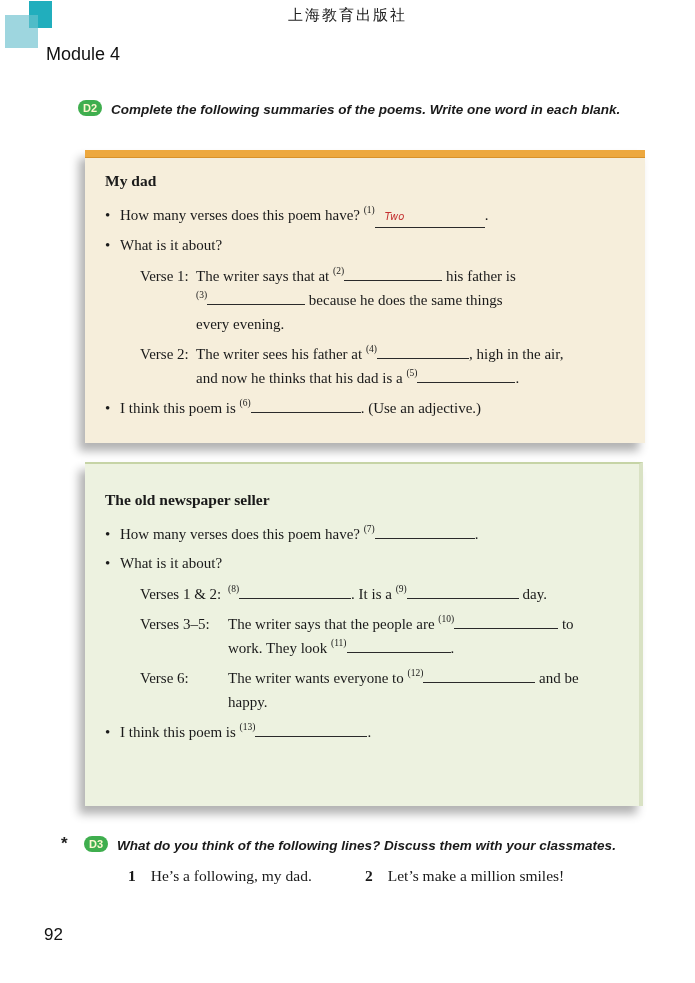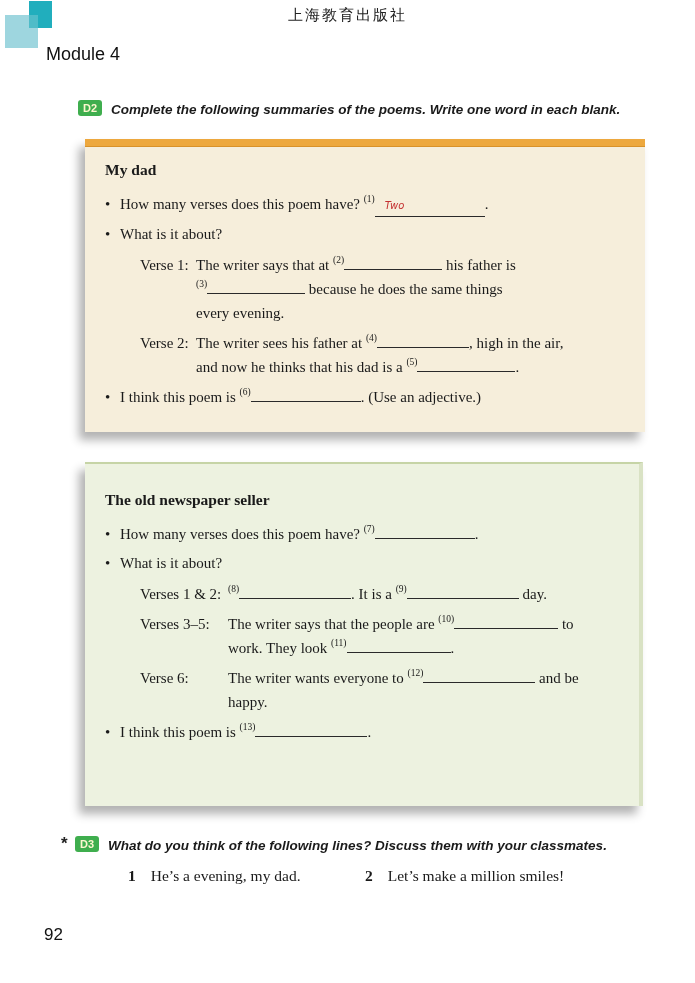--- a/index.html
+++ b/index.html
@@ -13,32 +13,32 @@
     font-size:15px;letter-spacing:2px;color:#222;}
   .sq-light{position:absolute;left:5px;top:15px;width:33px;height:33px;background:#9ed6df;}
   .sq-dark{position:absolute;left:29px;top:1px;width:23px;height:27px;background:#21aebd;}
   .sq-mid{position:absolute;left:29px;top:15px;width:9px;height:13px;background:#4fbcc8;}
   .module-label{position:absolute;left:46px;top:44px;
     font-family:"Liberation Sans",sans-serif;font-size:18px;color:#111;}
 
   
   .activity-row{position:absolute;display:flex;align-items:flex-start;gap:9px;}
   .d2-row{left:78px;top:100px;width:585px;}
-  .d3-row{left:75px;top:836px;width:600px;}
+  .d3-row{left:84px;top:836px;width:600px;}
   .badge{flex:0 0 auto;font-family:"Liberation Sans",sans-serif;font-weight:bold;
-    font-size:11px;line-height:14px;padding:1px 5px;border-radius:3px;
+    font-size:11px;line-height:14px;padding:1px 5px;border-radius:8px;
     background:#3fae4e;color:#fdf7cf;}
   .instruction{font-family:"Liberation Sans",sans-serif;font-style:italic;
     font-size:13.5px;line-height:17px;color:#1a1a1a;padding-top:1px;font-weight:bold;}
   .d3-star{position:absolute;left:61px;top:834px;font-size:17px;font-weight:bold;
     font-family:"Liberation Sans",sans-serif;color:#222;}
 
   
   .card{position:absolute;left:85px;}
-  .card-1{top:139px;width:560px;height:293px;background:#f6eedb;
+  .card-1{top:150px;width:560px;height:293px;background:#f6eedb;
     box-shadow:-6px 8px 9px rgba(0,0,0,0.30);}
   .card-1 .topbar{height:7px;background:#eda83e;border-bottom:1px solid #d8922a;}
   .card-1 .body{padding:13px 18px 0 20px;}
   .card-2{top:462px;width:554px;height:342px;background:#edf2e0;
     border-top:2px solid #c6d4a6;border-right:4px solid #d9e2c4;
     box-shadow:-6px 8px 9px rgba(0,0,0,0.30);}
   .card-2 .body{padding:26px 14px 0 20px;}
 
   .card-title{font-weight:bold;font-size:15.5px;line-height:19px;margin-bottom:13px;}
   .b-row{display:flex;margin-bottom:5px;line-height:24px;font-size:15px;}
@@ -215,21 +215,21 @@
 
 <div class="d3-star">*</div>
 <div class="activity-row d3-row">
   <span class="badge">D3</span>
   <span class="instruction">What do you think of the following lines? Discuss them with your classmates.</span>
 </div>
 
 <div class="d3-items">
   <div class="d3-item d3-item-1">
     <span class="d3-num">1</span>
-    <span>He’s a evening, my dad.</span>
+    <span>He’s a following, my dad.</span>
   </div>
   <div class="d3-item">
     <span class="d3-num">2</span>
     <span>Let’s make a million smiles!</span>
   </div>
 </div>
 
 <div class="page-number">92</div>
 
 </body></html>

